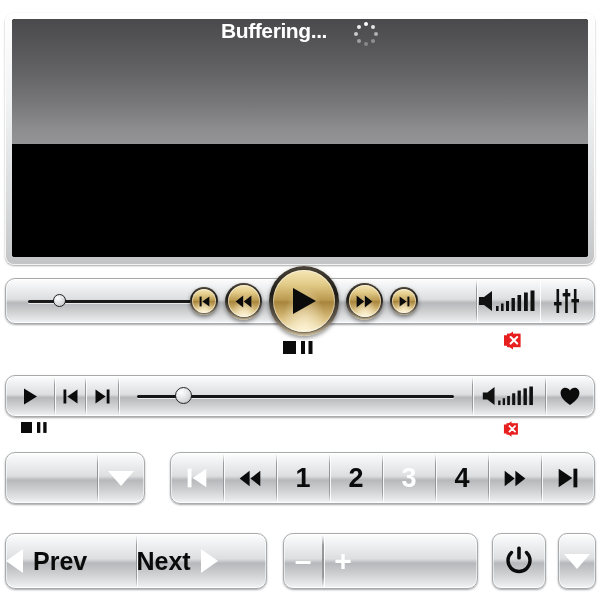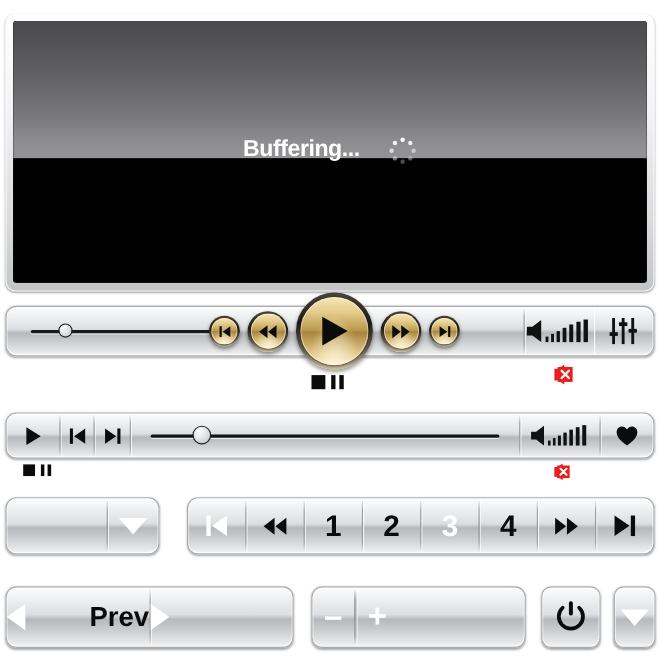--- a/index.html
+++ b/index.html
@@ -28,21 +28,21 @@
   .screen-top{
     position:absolute;left:0;top:0;width:100%;height:52.5%;
     background:linear-gradient(180deg,#4a4a4c 0%,#545456 18%,#636365 42%,#78787a 68%,#8d8d8f 88%,#949496 100%);
   }
   .screen-bottom{
     position:absolute;left:0;top:52.5%;width:100%;height:47.5%;
     background:#000000;
   }
   .buffer-wrap{
     position:absolute;left:0;top:0;width:100%;height:100%;
-    display:flex;align-items:center;justify-content:center;gap:26px;
+    display:flex;justify-content:center;gap:26px;
     padding-bottom:4px;box-sizing:border-box;
   }
   .buffer-text{
     color:#ffffff;font-size:21px;font-weight:bold;letter-spacing:-0.4px;
   }
   .spinner{position:relative;width:26px;height:26px;margin-top:2px;}
   .spinner i{
     position:absolute;width:4px;height:4px;border-radius:50%;background:#fff;
     left:50%;top:50%;margin:-2px 0 0 -2px;
   }
@@ -120,21 +120,21 @@
   .combo-face{flex:1 1 auto;}
   .combo-arrow{flex:0 0 46px;display:flex;align-items:center;justify-content:center;}
 
   #pager{left:170px;top:452px;width:425px;height:52px;display:flex;align-items:stretch;}
   .pgcell{flex:1 1 0;display:flex;align-items:center;justify-content:center;
     font-size:27px;font-weight:bold;color:#0b0b0b;}
   .pgcell.active{color:#ffffff;}
 
   
   #prevnext{left:5px;top:533px;width:262px;height:56px;display:flex;align-items:stretch;}
-  .pn{flex:1 1 0;display:flex;align-items:center;justify-content:space-between;gap:10px;
+  .pn{flex:1 1 0;display:flex;align-items:center;justify-content:flex-start;gap:10px;
       font-size:25px;font-weight:bold;color:#0a0a0a;}
   #volbar{left:283px;top:533px;width:195px;height:56px;display:flex;align-items:stretch;}
   .vcell{display:flex;align-items:center;justify-content:center;color:#fff;font-size:30px;font-weight:bold;}
   .v-minus,.v-plus{flex:0 0 38px;}
   .v-label{flex:1 1 auto;color:#0a0a0a;font-size:26px;font-weight:bold;}
   #powerbtn{left:492px;top:533px;width:54px;height:56px;border-radius:9px;
     display:flex;align-items:center;justify-content:center;}
   #dropbtn{left:558px;top:533px;width:38px;height:56px;border-radius:9px;
     display:flex;align-items:center;justify-content:center;}
 
@@ -392,20 +392,21 @@
     </div>
   </div>
 
   <div class="bar" id="prevnext">
     <div class="pn">
       <div class="tri-w tri-left"></div>
       <span>Prev</span>
     </div>
     <div class="divider"></div>
     <div class="pn">
+      <span>Next</span>
       <div class="tri-w tri-right"></div>
     </div>
   </div>
 
   <div class="bar" id="volbar">
     <div class="vcell v-minus">–</div>
     <div class="divider"></div>
     <div class="divider"></div>
     <div class="vcell v-plus">+</div>
   </div>

